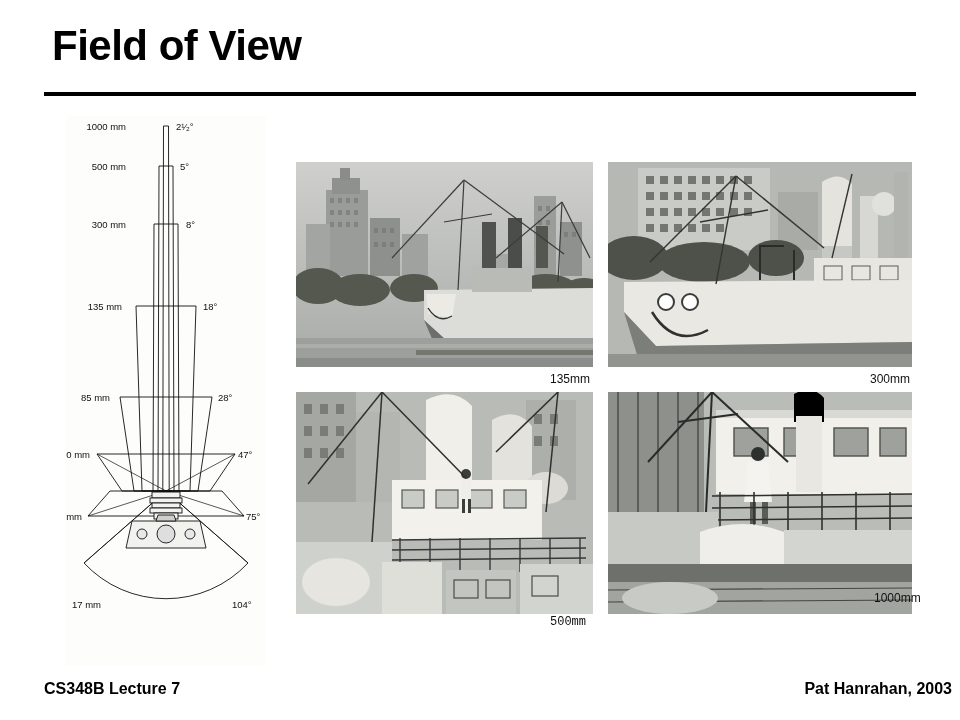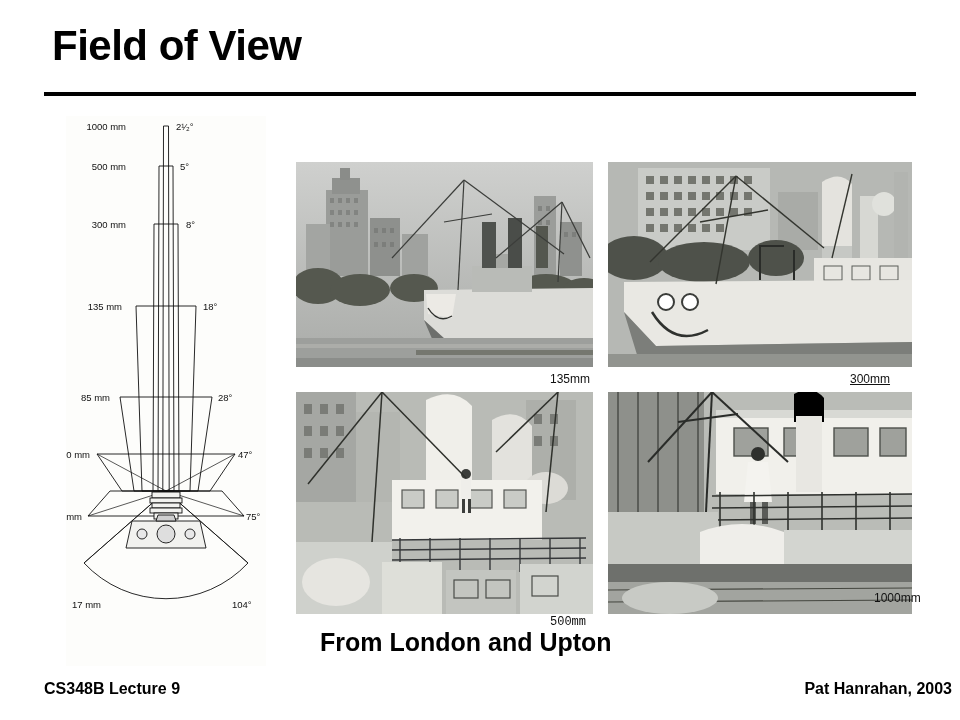--- a/index.html
+++ b/index.html
@@ -342,21 +342,21 @@
         </g>
 
         <g stroke="#2a2c29" stroke-width="2" fill="none">
           <path d="M 152 118 l 0 -34 l 24 0"></path>
           <path d="M 186 118 l 0 -30"></path>
         </g>
 
         <rect x="0" y="192" width="304" height="13" fill="#92948f"></rect>
       </svg>
     </div>
-    <div class="photo-caption" style="left:556px; top:212px;text-decoration:underline;">300mm</div>
+    <div class="photo-caption" style="left:576px; top:212px;">300mm</div>
 
     <div class="photo" style="left:2px; top:232px; width:297px; height:222px;">
       <svg width="297" height="222" viewBox="0 0 297 222">
         <rect width="297" height="222" fill="#b9bbb6"></rect>
 
         <rect x="0" y="0" width="60" height="110" fill="#a5a7a3"></rect>
         <rect x="60" y="20" width="44" height="90" fill="#b4b6b1"></rect>
         <rect x="230" y="8" width="50" height="100" fill="#adafaa"></rect>
         <g fill="#7a7c77">
           <rect x="8" y="12" width="8" height="10"></rect>
@@ -488,17 +488,16 @@
           <line x1="0" y1="198" x2="304" y2="196"></line>
           <line x1="0" y1="210" x2="304" y2="208"></line>
         </g>
         <ellipse cx="62" cy="206" rx="48" ry="16" fill="#c8cac5"></ellipse>
       </svg>
     </div>
     <div class="photo-caption" style="left:580px; top:431px;">1000mm</div>
 
   </div>
 
-  <div class="credit">From London and Upton</div>
-  <div class="footer-left">CS348B Lecture 9</div>
+  <div class="footer-left">CS348B Lecture 7</div>
   <div class="footer-right">Pat Hanrahan, 2003</div>
 
 </div>
 
 </body></html>

